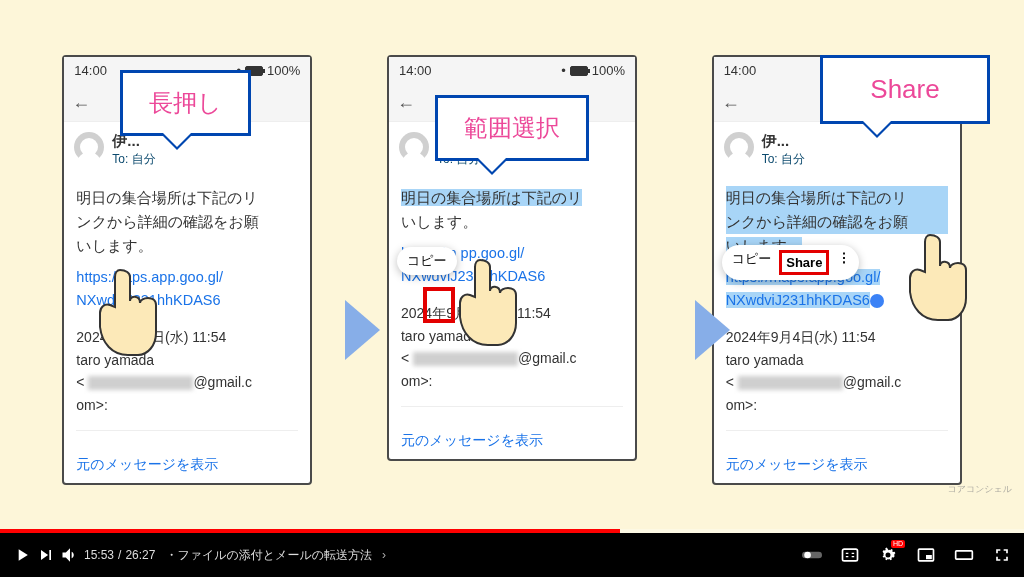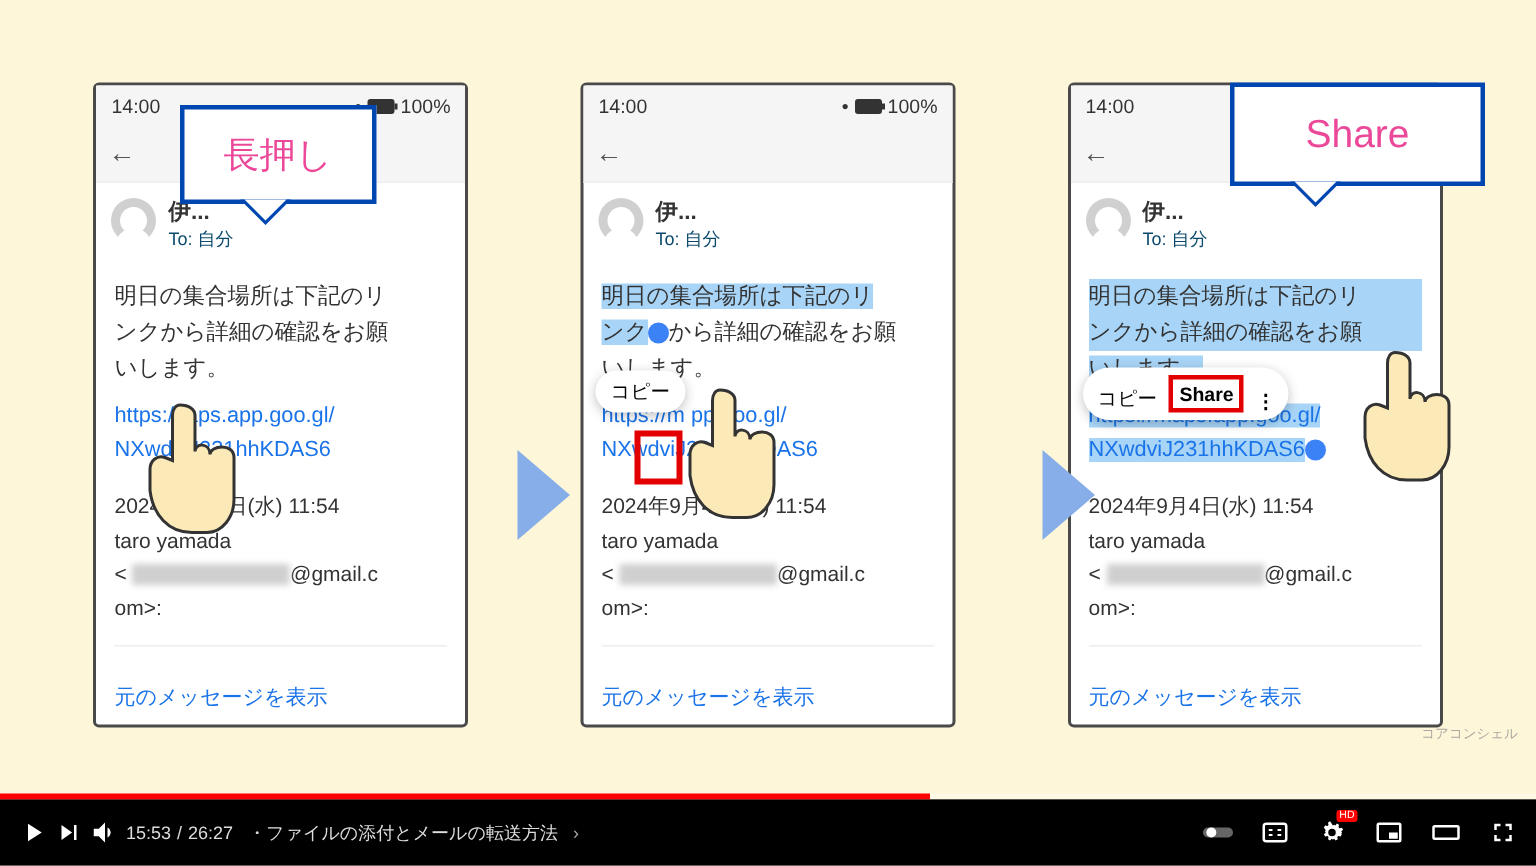--- a/index.html
+++ b/index.html
@@ -30,21 +30,21 @@
 .email-body { padding: 8px 12px; font-size: 15px; line-height: 1.6; color: #333; }
 .body-line1, .body-line2, .body-line3 { display: block; }
 .email-link { color: #1a73e8; margin-top: 8px; display: block; word-break: break-all; font-size: 14.5px; }
 .email-meta { margin-top: 14px; font-size: 14px; }
 .email-blur { display: inline-block; width: 105px; height: 14px; background: #cfcfcf; filter: blur(2px); vertical-align: middle; }
 .show-original { color: #1a73e8; margin-top: 14px; font-size: 14px; border-top: 1px solid #eee; padding-top: 22px; }
 
 .highlight { background: #a8d5f7; }
 .sel-dot { display: inline-block; width: 14px; height: 14px; background: #3b82f6; border-radius: 50%; vertical-align: middle; position: relative; }
 
-.context-menu { position: absolute; left: 10px; top: 188px; background: #fff; border-radius: 20px; padding: 5px 10px; box-shadow: 0 2px 8px rgba(0,0,0,0.25); font-size: 13px; display: flex; align-items: flex-end; gap: 8px; z-index: 5; }
+.context-menu { position: absolute; left: 10px; top: 188px; background: #fff; border-radius: 20px; padding: 5px 10px; box-shadow: 0 2px 8px rgba(0,0,0,0.25); font-size: 13px; display: flex; align-items: flex-start; gap: 8px; z-index: 5; }
 .context-share { font-weight: bold; border: 3px solid #e30000; padding: 2px 4px; }
 .more-dots { font-weight: bold; letter-spacing: -1px; }
 
 .red-box { position: absolute; border: 4px solid #e30000; }
 .red-box-2 { left: 34px; top: 230px; width: 32px; height: 36px; }
 
 .speech { position: absolute; background: #fff; border: 3px solid #0046b0; padding: 14px 26px; font-size: 24px; color: #ec4899; text-align: center; z-index: 10; white-space: nowrap; }
 .speech::after, .speech::before { content: ""; position: absolute; left: 40px; top: 100%; border: 14px solid transparent; border-top-color: #fff; }
 .speech::before { border-top-color: #0046b0; border-width: 17px; left: 37px; }
 .speech-1 { left: 120px; top: 70px; }
@@ -138,21 +138,20 @@
         <div class="sender-info">
           <div class="sender-name">伊...</div>
           <div class="sender-to">To: 自分</div>
         </div>
       </div>
       <div class="context-menu" style="top:190px;left:8px;">
         <span>コピー</span>
       </div>
       <div class="email-body">
         <span class="body-line1"><span class="highlight">明日の集合場所は下記のリ</span></span>
-        <span class="body-line2"><span class="highlight">ンク</span><span class="sel-dot"></span>から詳細の確認をお願</span>
         <span class="body-line3">いします。</span>
         <span class="email-link">
           <span>https://m       pp.goo.gl/</span><br>
           <span>NXwdviJ231hhKDAS6</span>
         </span>
         <div class="email-meta">
           <div>2024年9月4日(水) 11:54</div>
           <div>taro yamada</div>
           <div><span>&lt; </span><span class="email-blur"></span><span>@gmail.c</span></div>
           <div>om&gt;:</div>
@@ -202,20 +201,21 @@
           <div><span>&lt; </span><span class="email-blur"></span><span>@gmail.c</span></div>
           <div>om&gt;:</div>
         </div>
         <div class="show-original">元のメッセージを表示</div>
       </div>
     </div>
 
   </div>
 
   <div class="speech speech-1">長押し</div>
+  <div class="speech speech-2">範囲選択</div>
   <div class="speech speech-3">Share</div>
 
   <div class="arrow-tri arrow-1"></div>
   <div class="arrow-tri arrow-2"></div>
 
   <div class="finger" style="left:90px;top:265px;">
     <svg viewBox="0 0 70 95">
         <path d="M30 5 C27 5 25 8 25 12 L25 42 L20 40 C15 38 10 42 10 48 L10 62 C12 78 22 90 38 90 L48 90 C58 90 66 80 66 68 L66 40 C66 30 50 32 50 38 C50 30 40 30 40 36 L40 12 C40 8 36 5 30 5 Z" fill="#fce9b8" stroke="#333" stroke-width="2"></path>
       </svg>
   </div>

